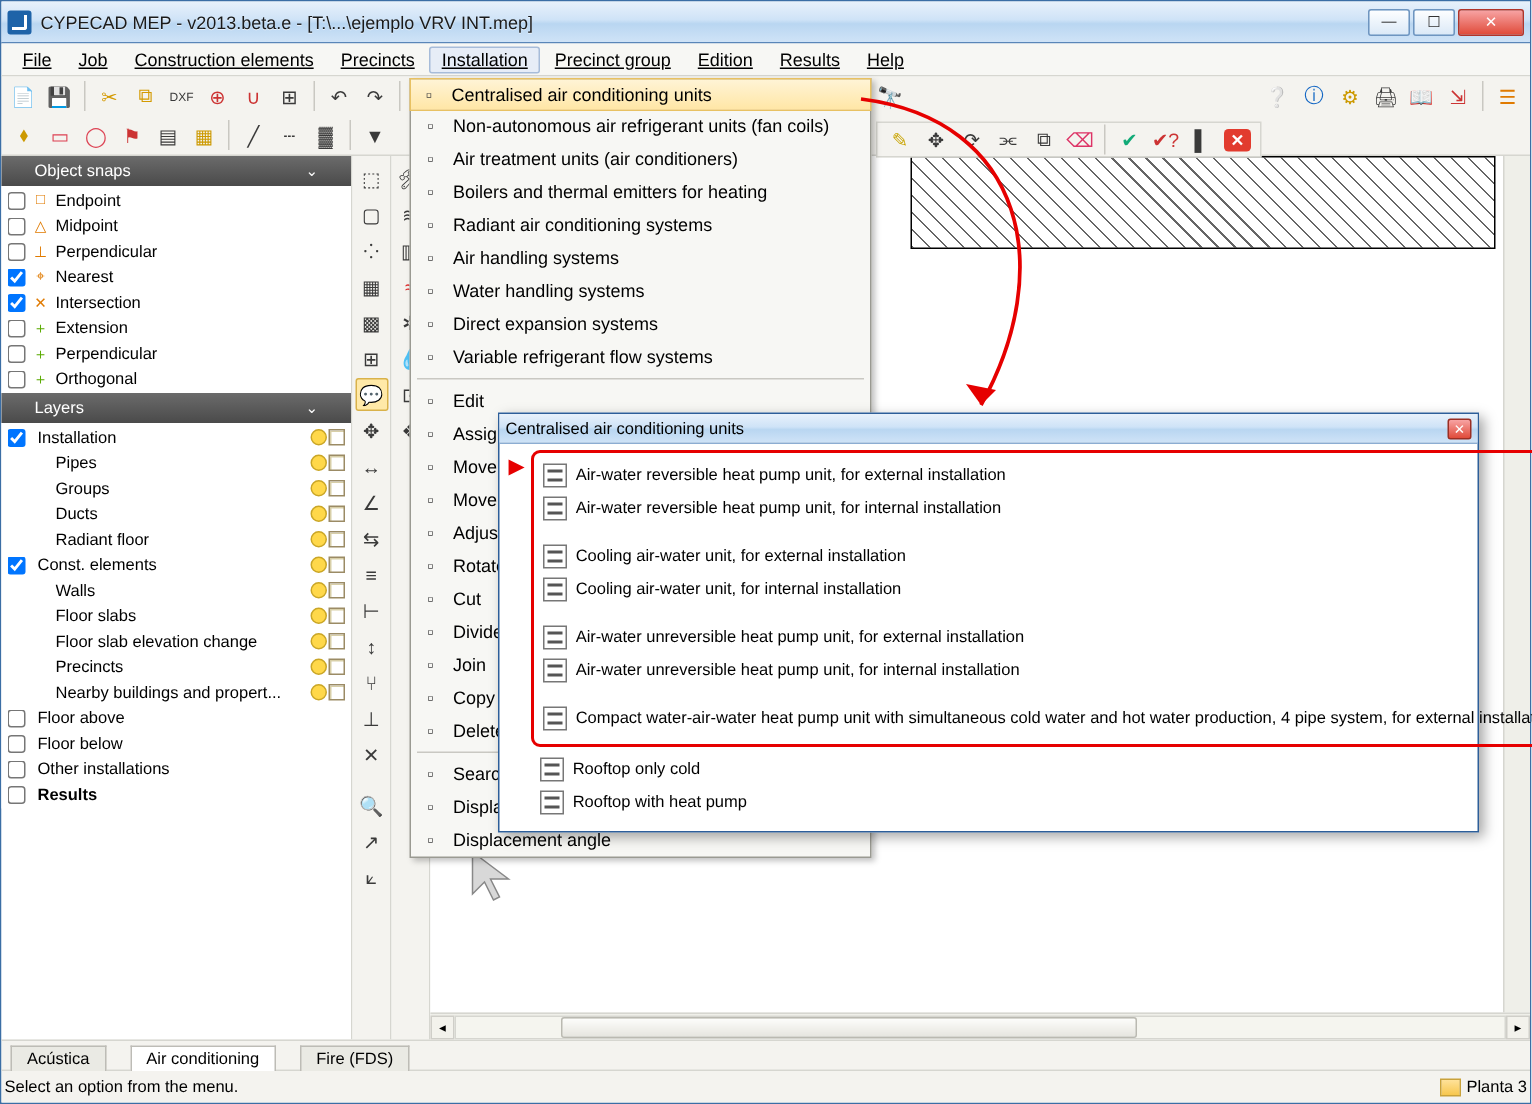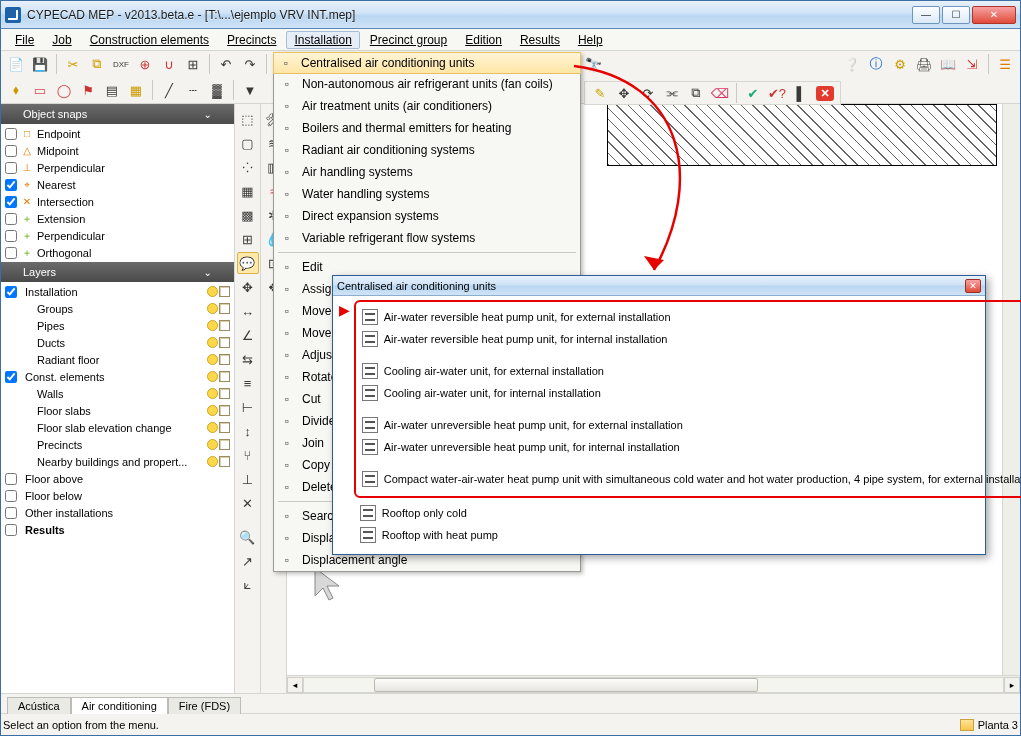--- a/index.html
+++ b/index.html
@@ -59,21 +59,21 @@
   .subwindow .swtitle .swclose{margin-left:auto;width:16px;height:14px;background:linear-gradient(#f7a3a3,#e04b3a);border:1px solid #9a2e23;border-radius:2px;color:#fff;font-size:9px;display:flex;align-items:center;justify-content:center;}
   .subwindow .swbody{padding:4px 4px 6px 6px;}
   .swgroup{border:2px solid #e60000;border-radius:6px;padding:4px 6px 6px;}
   .switem{height:22px;display:flex;align-items:center;gap:6px;font-size:11px;white-space:nowrap;}
   .switem .swico{width:16px;height:16px;border:1px solid #777;background:#fff;position:relative;}
   .switem .swico::before,.switem .swico::after{content:"";position:absolute;background:#555;}
   .switem .swico::before{left:2px;right:2px;top:3px;height:2px;}
   .switem .swico::after{left:2px;right:2px;bottom:3px;height:2px;}
   .swspace{height:10px;}
   .swouter{padding:4px 6px 2px;}
-  .tabs{height:20px;display:flex;align-items:flex-end;padding-left:6px;gap:0;background:#f4f3ef;border-top:1px solid #d6d6d0;}
+  .tabs{height:20px;display:flex;align-items:flex-end;padding-left:6px;gap:16px;background:#f4f3ef;border-top:1px solid #d6d6d0;}
   .tab{padding:2px 10px;font-size:11px;border:1px solid #bdbcb6;border-bottom:none;background:#eaeae4;position:relative;top:1px;}
   .tab.active{background:#fff;}
   .statusbar{height:22px;border-top:1px solid #d6d6d0;background:#f4f3ef;display:flex;align-items:center;padding:0 2px;font-size:11px;}
   .statusbar .sright{margin-left:auto;display:flex;align-items:center;gap:4px;}
   .floor-ico{width:14px;height:12px;background:linear-gradient(#ffe29a,#f7c74e);border:1px solid #c9a23a;}
   .red-arrow{position:absolute;z-index:55;pointer-events:none;}
   .binoc{position:absolute;left:585px;top:57px;z-index:51;font-size:14px;}
   .minimain-tools{position:absolute;top:81px;left:584px;height:24px;display:flex;align-items:center;gap:2px;z-index:5;background:#f4f3ef;padding:0 4px;border:1px solid #d6d6d0;}
   .xred{color:#fff;background:#e23b2e;border-radius:3px;padding:1px 4px;font-size:11px;font-weight:bold;}
 </style>
@@ -223,30 +223,30 @@
             <span style="width:0px"></span>
             <span class="label">Installation</span>
             <span class="layer-icons">
               <span class="dot"></span>
               <span class="cube"></span>
             </span>
           </div>
           <div class="layer-row">
             <span style="width:12px"></span>
             <span style="width:12px"></span>
+            <span class="label">Pipes</span>
+            <span class="layer-icons">
+              <span class="dot"></span>
+              <span class="cube"></span>
+            </span>
+          </div>
+          <div class="layer-row">
+            <span style="width:12px"></span>
+            <span style="width:12px"></span>
             <span class="label">Groups</span>
-            <span class="layer-icons">
-              <span class="dot"></span>
-              <span class="cube"></span>
-            </span>
-          </div>
-          <div class="layer-row">
-            <span style="width:12px"></span>
-            <span style="width:12px"></span>
-            <span class="label">Pipes</span>
             <span class="layer-icons">
               <span class="dot"></span>
               <span class="cube"></span>
             </span>
           </div>
           <div class="layer-row">
             <span style="width:12px"></span>
             <span style="width:12px"></span>
             <span class="label">Ducts</span>
             <span class="layer-icons">

